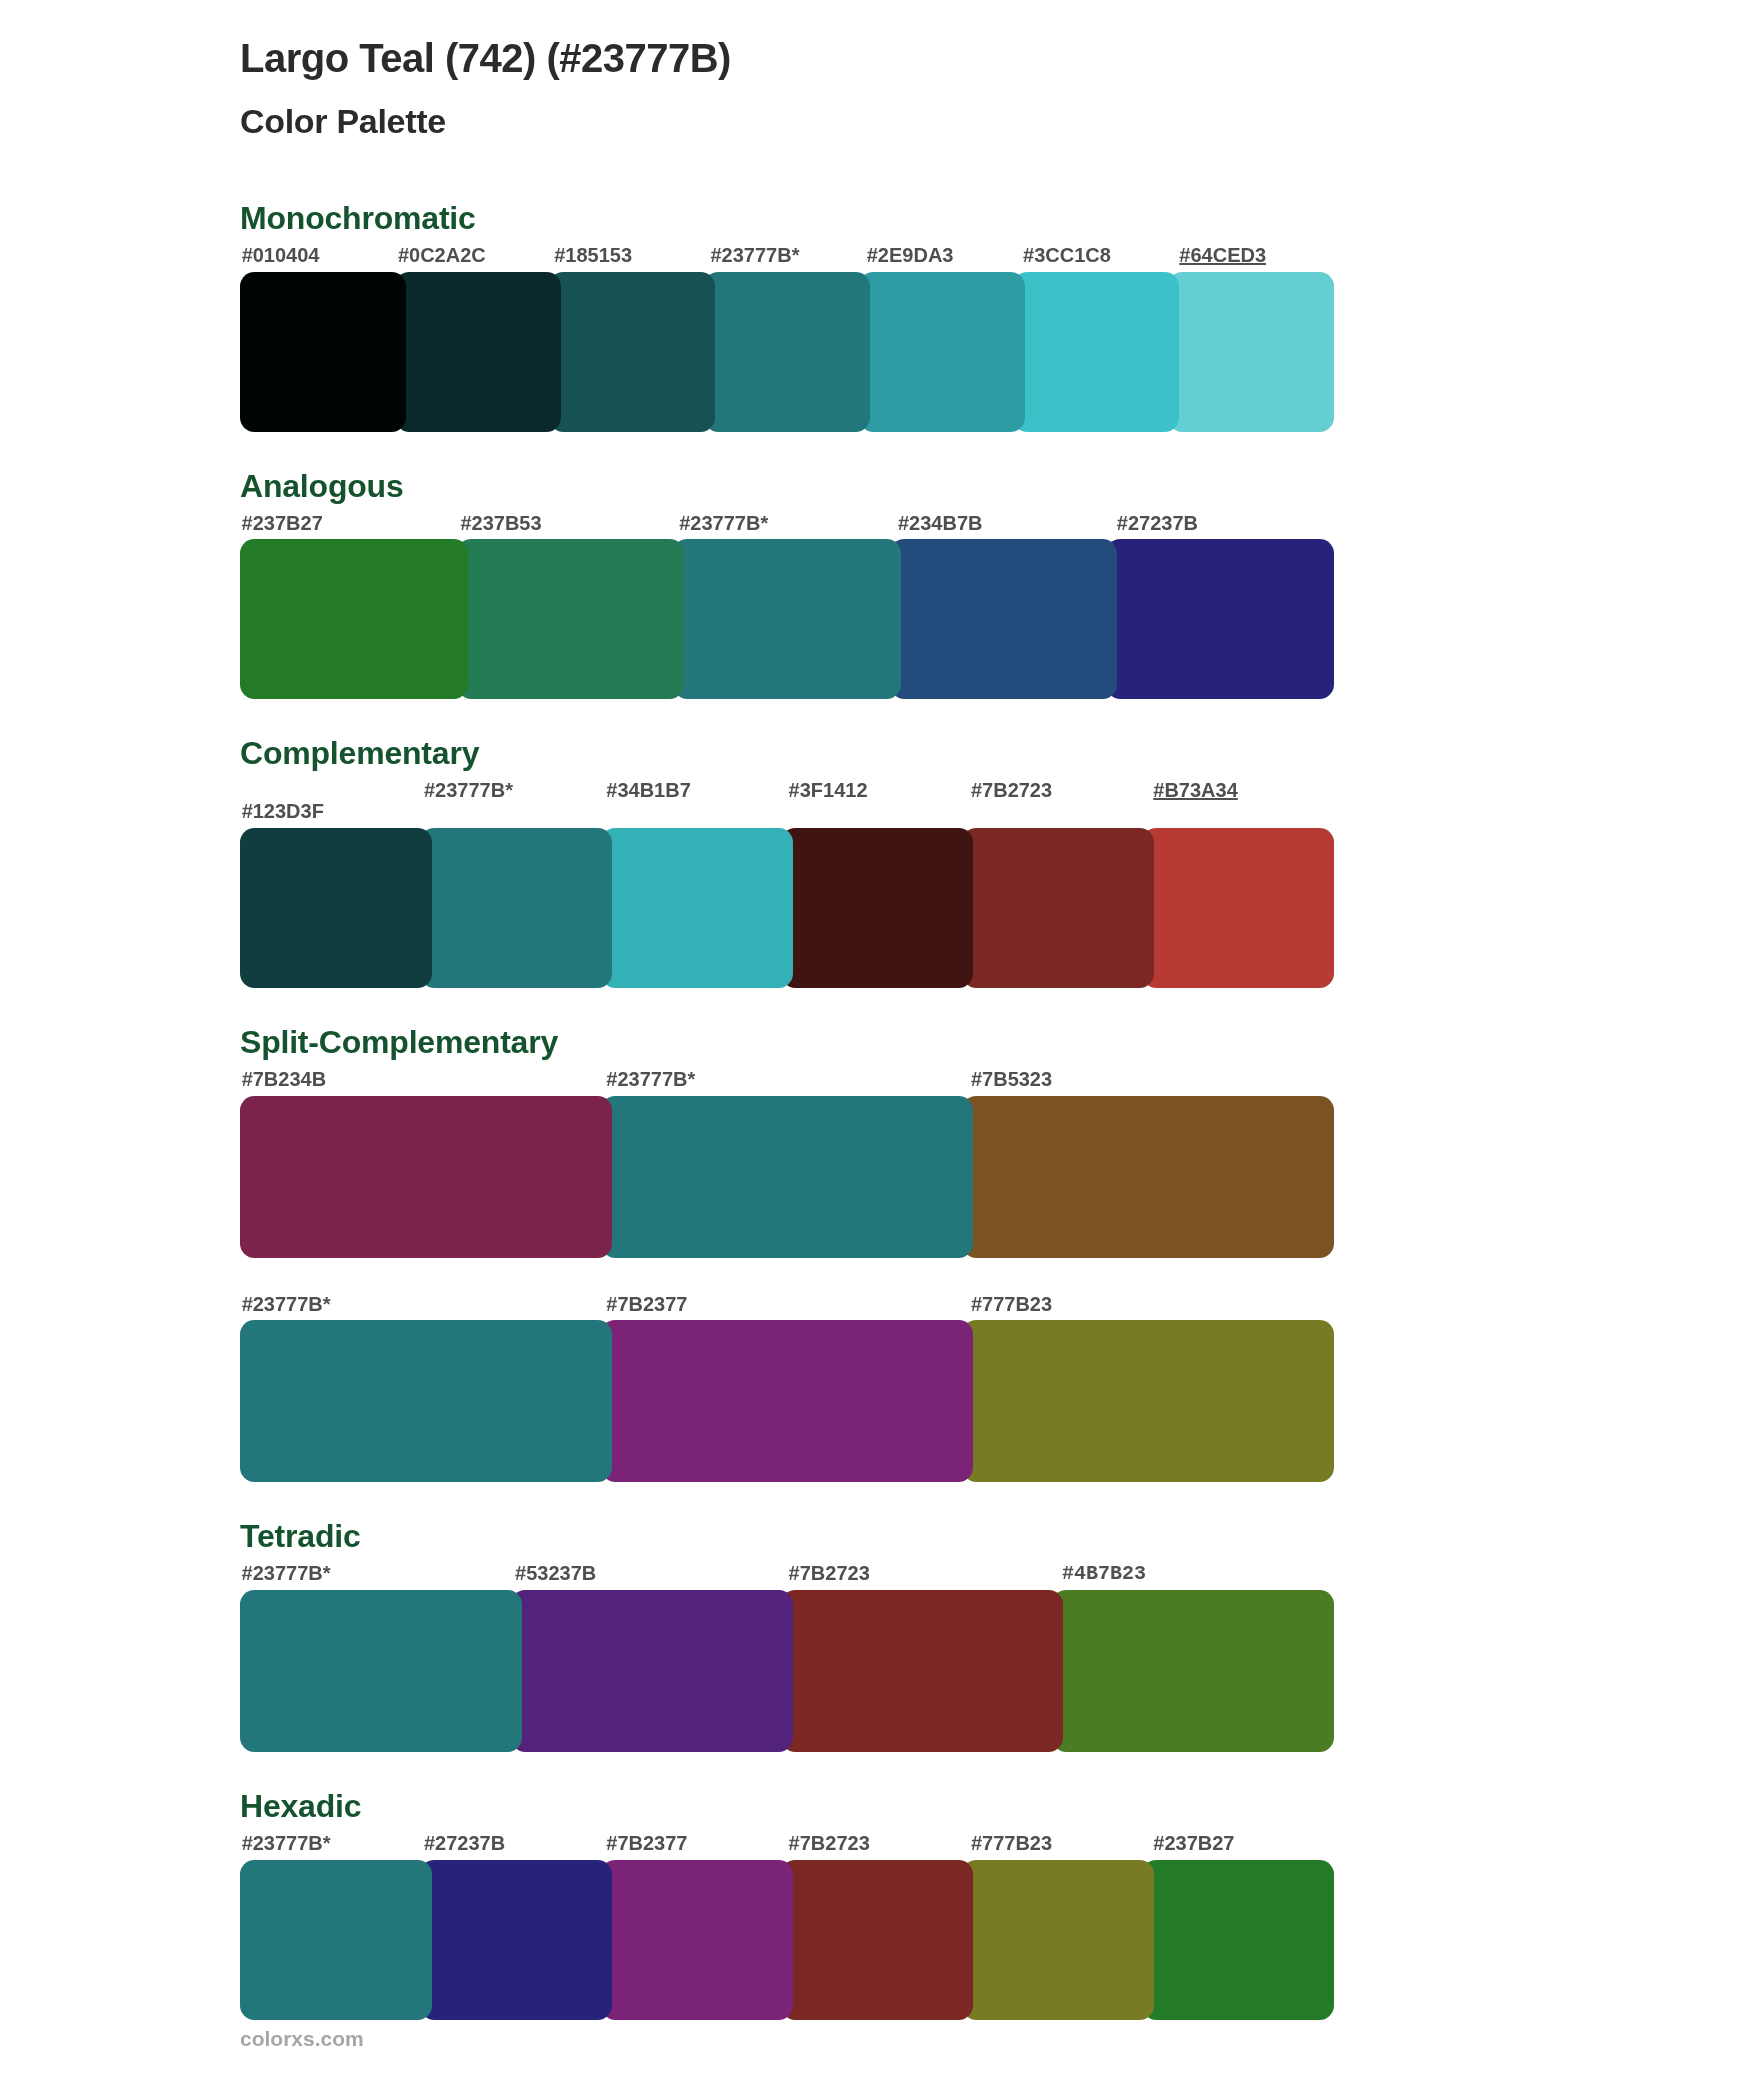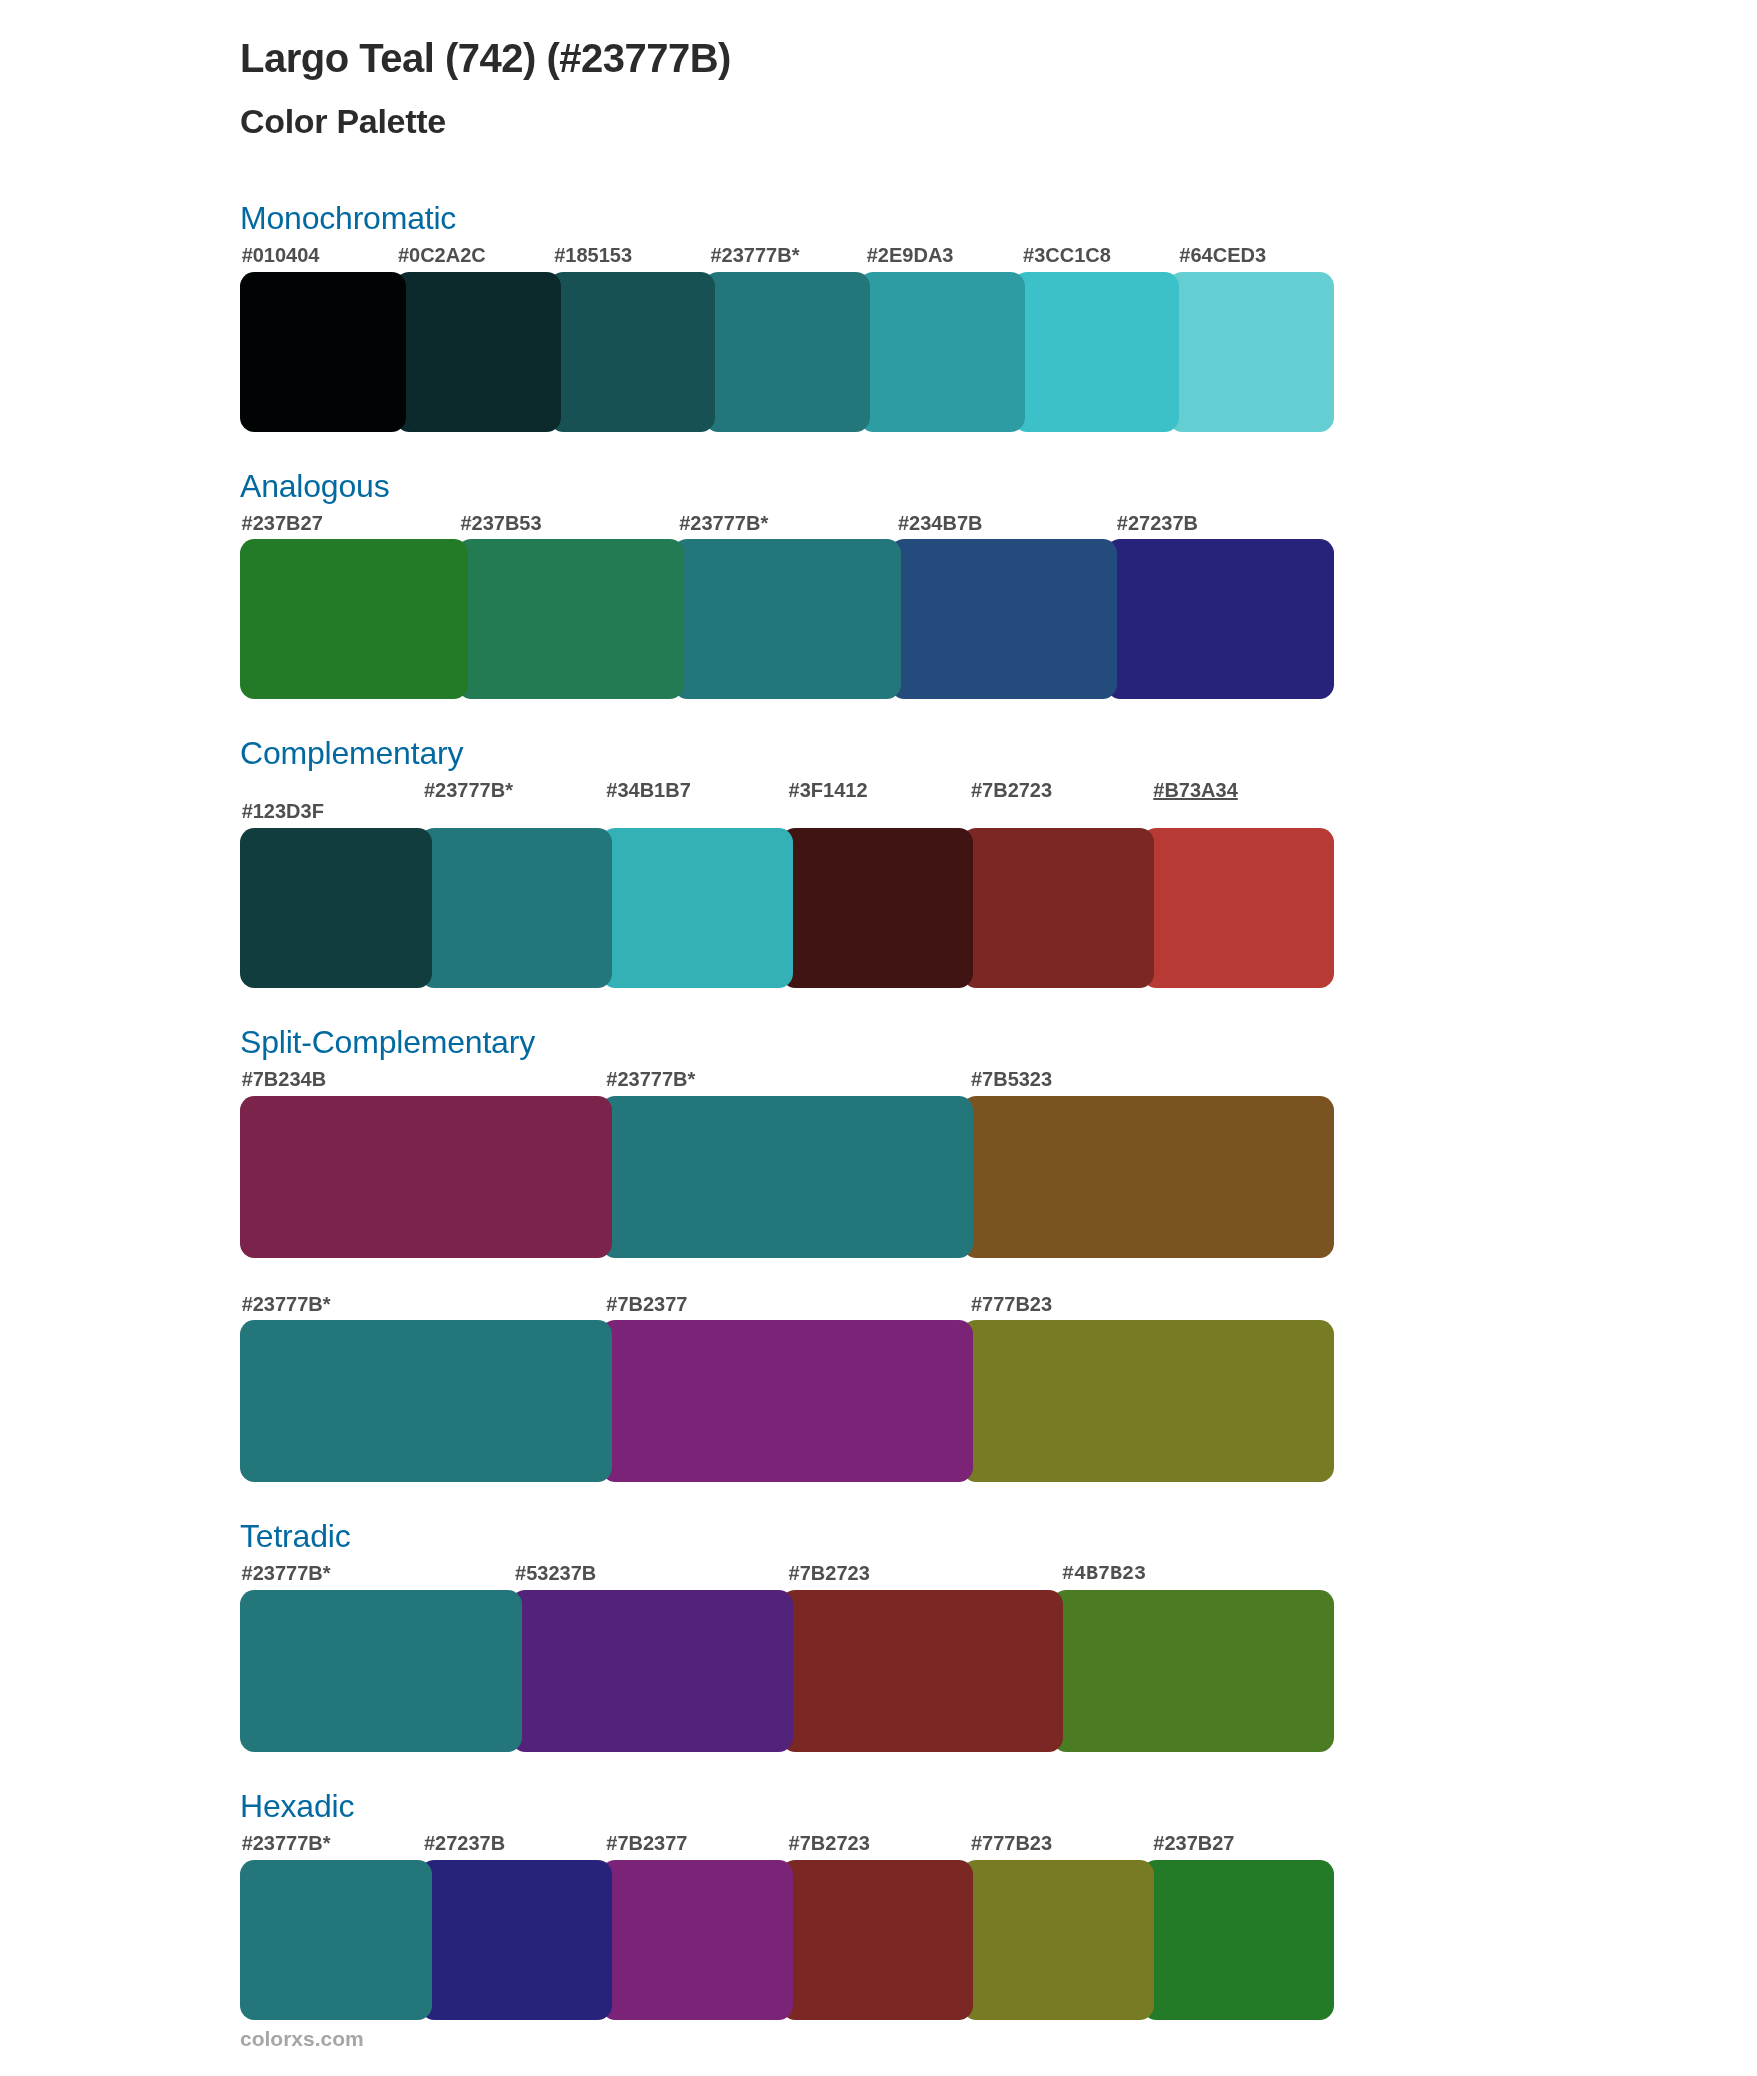--- a/index.html
+++ b/index.html
@@ -52,22 +52,22 @@
 
   
   .sections {
     margin-top: 58px;
   }
   .section {
     margin-bottom: 35px;
   }
   .section-heading {
     font-size: 32px;
-    font-weight: normal;
-    color: #0369a1;
+    font-weight: bold;
+    color: #14532d;
     letter-spacing: -0.2px;
     margin: 0 0 6.4px 0;
     line-height: 1.2;
   }
   .labels-row {
     display: flex;
     width: 100%;
     margin-bottom: 4.8px;
     justify-content: flex-end;
   }
@@ -125,21 +125,21 @@
     <div class="sections" id="sections">
         <div class="section">
           <div class="section-heading">Monochromatic</div>
           <div class="labels-row">
             <div class="hex-label" style="width: 14.2857%;">#010404</div>
             <div class="hex-label" style="width: 14.2857%;">#0C2A2C</div>
             <div class="hex-label" style="width: 14.2857%;">#185153</div>
             <div class="hex-label" style="width: 14.2857%;">#23777B*</div>
             <div class="hex-label" style="width: 14.2857%;">#2E9DA3</div>
             <div class="hex-label" style="width: 14.2857%;">#3CC1C8</div>
-            <div class="hex-label" style="width: 14.2857%;">#64CED3</div>
+            <div class="hex-label" style="width: 14.2857%; text-decoration: underline;">#64CED3</div>
           </div>
           <div class="swatch-row">
             <div class="swatch" title="#010404" style="width: calc(14.2857% + 11.2px); background: rgb(1, 4, 4); z-index: 7;"></div>
             <div class="swatch" title="#0C2A2C" style="width: calc(14.2857% + 11.2px); background: rgb(12, 42, 44); z-index: 6;"></div>
             <div class="swatch" title="#185153" style="width: calc(14.2857% + 11.2px); background: rgb(24, 81, 83); z-index: 5;"></div>
             <div class="swatch" title="#23777B*" style="width: calc(14.2857% + 11.2px); background: rgb(35, 119, 123); z-index: 4;"></div>
             <div class="swatch" title="#2E9DA3" style="width: calc(14.2857% + 11.2px); background: rgb(46, 157, 163); z-index: 3;"></div>
             <div class="swatch" title="#3CC1C8" style="width: calc(14.2857% + 11.2px); background: rgb(60, 193, 200); z-index: 2;"></div>
             <div class="swatch" title="#64CED3" style="width: calc(14.2857% + 11.2px); background: rgb(100, 206, 211); z-index: 1;"></div>
           </div>

